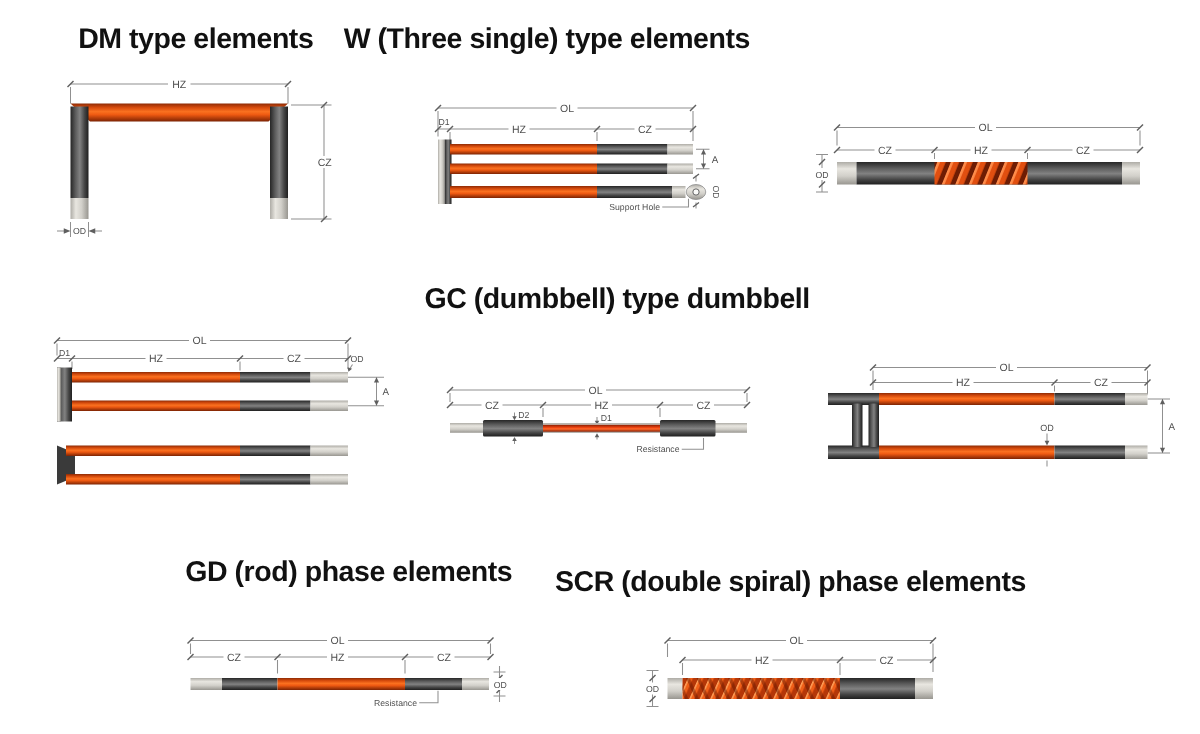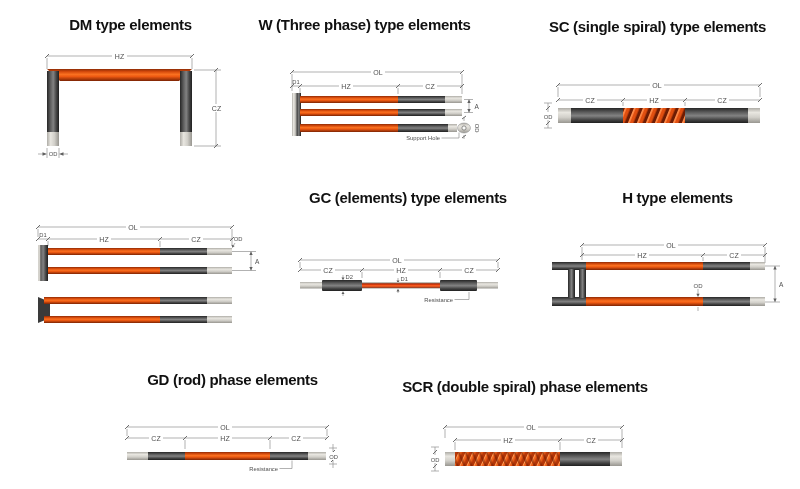--- a/index.html
+++ b/index.html
@@ -1,18 +1,18 @@
 <!DOCTYPE html>
 <html style="--background: #ffffff; --title_color: #111111; --element_orange: #ef5a12; --element_dark_gray: #4a4a4a; --element_tip_gray: #d6d4ce; --spiral_red: #c23a08; --dimension_line_gray: #8c8c8c; --dimension_text_gray: #4f4f4f;"><head>
 <meta charset="utf-8">
 <style>
   html,body{margin:0;padding:0;background:#fff;}
   #canvas{position:relative;width:800px;height:489px;background:var(--background,#fff);
           font-family:"Liberation Sans",sans-serif;overflow:hidden;}
-  .title{position:absolute;text-align:center;font-weight:bold;font-size:15px;
+  .title{position:absolute;text-align:center;font-weight:bold;font-size:19px;
          letter-spacing:-0.3px;color:var(--title_color,#111);white-space:nowrap;}
   .fig{position:absolute;overflow:visible;}
   .dl line,.dl path{stroke:#909090;stroke-width:0.7;fill:none;}
   .tk line{stroke:#5f5f5f;stroke-width:0.9;}
   .ah{fill:#5f5f5f;stroke:none;}
   .dt{font:7px "Liberation Sans",sans-serif;fill:#4f4f4f;text-anchor:middle;}
   .dts{font-size:5.8px;}
   .ta-s{text-anchor:start;}
   .ta-e{text-anchor:end;}
   .bg{fill:#fff;}
@@ -108,21 +108,21 @@
       <rect x="150" y="23" width="12" height="61" fill="url(#gGrV)"></rect>
       <rect x="150" y="84" width="12" height="14" fill="url(#gTpV)"></rect>
     </g>
     <rect class="bg" x="82" y="4" width="15" height="8"></rect>
     <text class="dt" x="89.5" y="10.5">HZ</text>
     <rect class="bg" x="179" y="56" width="15" height="8"></rect>
     <text class="dt" x="186.5" y="62.5">CZ</text>
     <text class="dt dts" x="23" y="108.3">OD</text>
   </svg>
 
-  <div class="title" style="left:222px;top:16px;width:285px">W (Three phase) type elements</div>
+  <div class="title" style="left:222px;top:16px;width:285px">W (Three single) type elements</div>
   <svg class="fig" style="left:283px;top:60px" width="217" height="92" viewBox="0 0 217 92">
     <g class="dl">
       <line x1="9" y1="12" x2="179" y2="12"></line>
       <line x1="9" y1="14" x2="9" y2="31"></line>
         <line x1="179" y1="14" x2="179" y2="34"></line>
       <line x1="9" y1="26" x2="179" y2="26"></line>
       <line x1="17" y1="28" x2="17" y2="34"></line>
         <line x1="115" y1="28" x2="115" y2="34"></line>
       <line x1="181" y1="39.5" x2="190" y2="39.5"></line>
         <line x1="181" y1="52.5" x2="190" y2="52.5"></line>
@@ -163,21 +163,20 @@
     <text class="dt dts" x="13" y="23.5">D1</text>
     <rect class="bg" x="56" y="22" width="14" height="8"></rect>
     <text class="dt" x="63" y="28.5">HZ</text>
     <rect class="bg" x="140" y="22" width="14" height="8"></rect>
     <text class="dt" x="147" y="28.5">CZ</text>
     <text class="dt ta-s" x="191.5" y="48.5" style="font-size:6.5px">A</text>
     <text class="dt dts" transform="rotate(90 192 68)" x="192" y="68">OD</text>
     <text class="dt dts ta-e" x="157" y="80">Support Hole</text>
   </svg>
 
-  <div class="title" style="left:515px;top:18px;width:285px">SC (single spiral) type elements</div>
   <svg class="fig" style="left:538px;top:78px" width="260" height="57" viewBox="0 0 260 57">
     <g class="dl">
       <line x1="20" y1="7" x2="222" y2="7"></line>
       <line x1="20" y1="9" x2="20" y2="19"></line>
         <line x1="222" y1="9" x2="222" y2="19"></line>
       <line x1="20" y1="22" x2="222" y2="22"></line>
       <line x1="85" y1="24" x2="85" y2="28"></line>
         <line x1="147" y1="24" x2="147" y2="28"></line>
       <line x1="10" y1="25" x2="10" y2="50"></line>
       <line x1="6" y1="25" x2="14" y2="25"></line>
@@ -258,21 +257,21 @@
     <text class="dt" x="105" y="9.5">OL</text>
     <text class="dt dts" x="15" y="17">D1</text>
     <rect class="bg" x="69" y="15" width="14" height="8"></rect>
     <text class="dt" x="76" y="21.5">HZ</text>
     <rect class="bg" x="161" y="15" width="14" height="8"></rect>
     <text class="dt" x="168" y="21.5">CZ</text>
     <text class="dt dts" x="210" y="21">OD</text>
     <text class="dt ta-s" x="227" y="43.5" style="font-size:6.5px">A</text>
   </svg>
 
-  <div class="title" style="left:283px;top:189px;width:250px">GC (elements) type elements</div>
+  <div class="title" style="left:283px;top:189px;width:250px">GC (dumbbell) type dumbbell</div>
   <svg class="fig" style="left:293px;top:255px" width="220" height="53" viewBox="0 0 220 53">
     <g class="dl">
       <line x1="7" y1="5" x2="205" y2="5"></line>
       <line x1="7" y1="7" x2="7" y2="13"></line>
         <line x1="205" y1="7" x2="205" y2="13"></line>
       <line x1="7" y1="15" x2="205" y2="15"></line>
       <line x1="69" y1="17" x2="69" y2="23"></line>
         <line x1="147" y1="17" x2="147" y2="23"></line>
       <line x1="50" y1="20" x2="50" y2="23.5"></line>
         <line x1="50" y1="41" x2="50" y2="38"></line>
@@ -304,21 +303,20 @@
     <text class="dt" x="35" y="17.5">CZ</text>
     <rect class="bg" x="101" y="11" width="14" height="8"></rect>
     <text class="dt" x="108" y="17.5">HZ</text>
     <rect class="bg" x="169" y="11" width="14" height="8"></rect>
     <text class="dt" x="176" y="17.5">CZ</text>
     <text class="dt dts ta-s" x="52.5" y="23.5">D2</text>
     <text class="dt dts ta-s" x="107.5" y="25.5">D1</text>
     <text class="dt dts ta-e" x="160" y="46.5">Resistance</text>
   </svg>
 
-  <div class="title" style="left:570px;top:189px;width:215px">H type elements</div>
   <svg class="fig" style="left:546px;top:237px" width="254" height="82" viewBox="0 0 254 82">
     <g class="dl">
       <line x1="36" y1="8" x2="219" y2="8"></line>
       <line x1="36" y1="10" x2="36" y2="23"></line>
         <line x1="219" y1="10" x2="219" y2="26"></line>
       <line x1="36" y1="18" x2="219" y2="18"></line>
       <line x1="157" y1="20" x2="157" y2="24"></line>
       <line x1="152" y1="52" x2="152" y2="58"></line>
         <line x1="152" y1="70" x2="152" y2="74"></line>
       <line x1="219" y1="29" x2="234" y2="29"></line>

